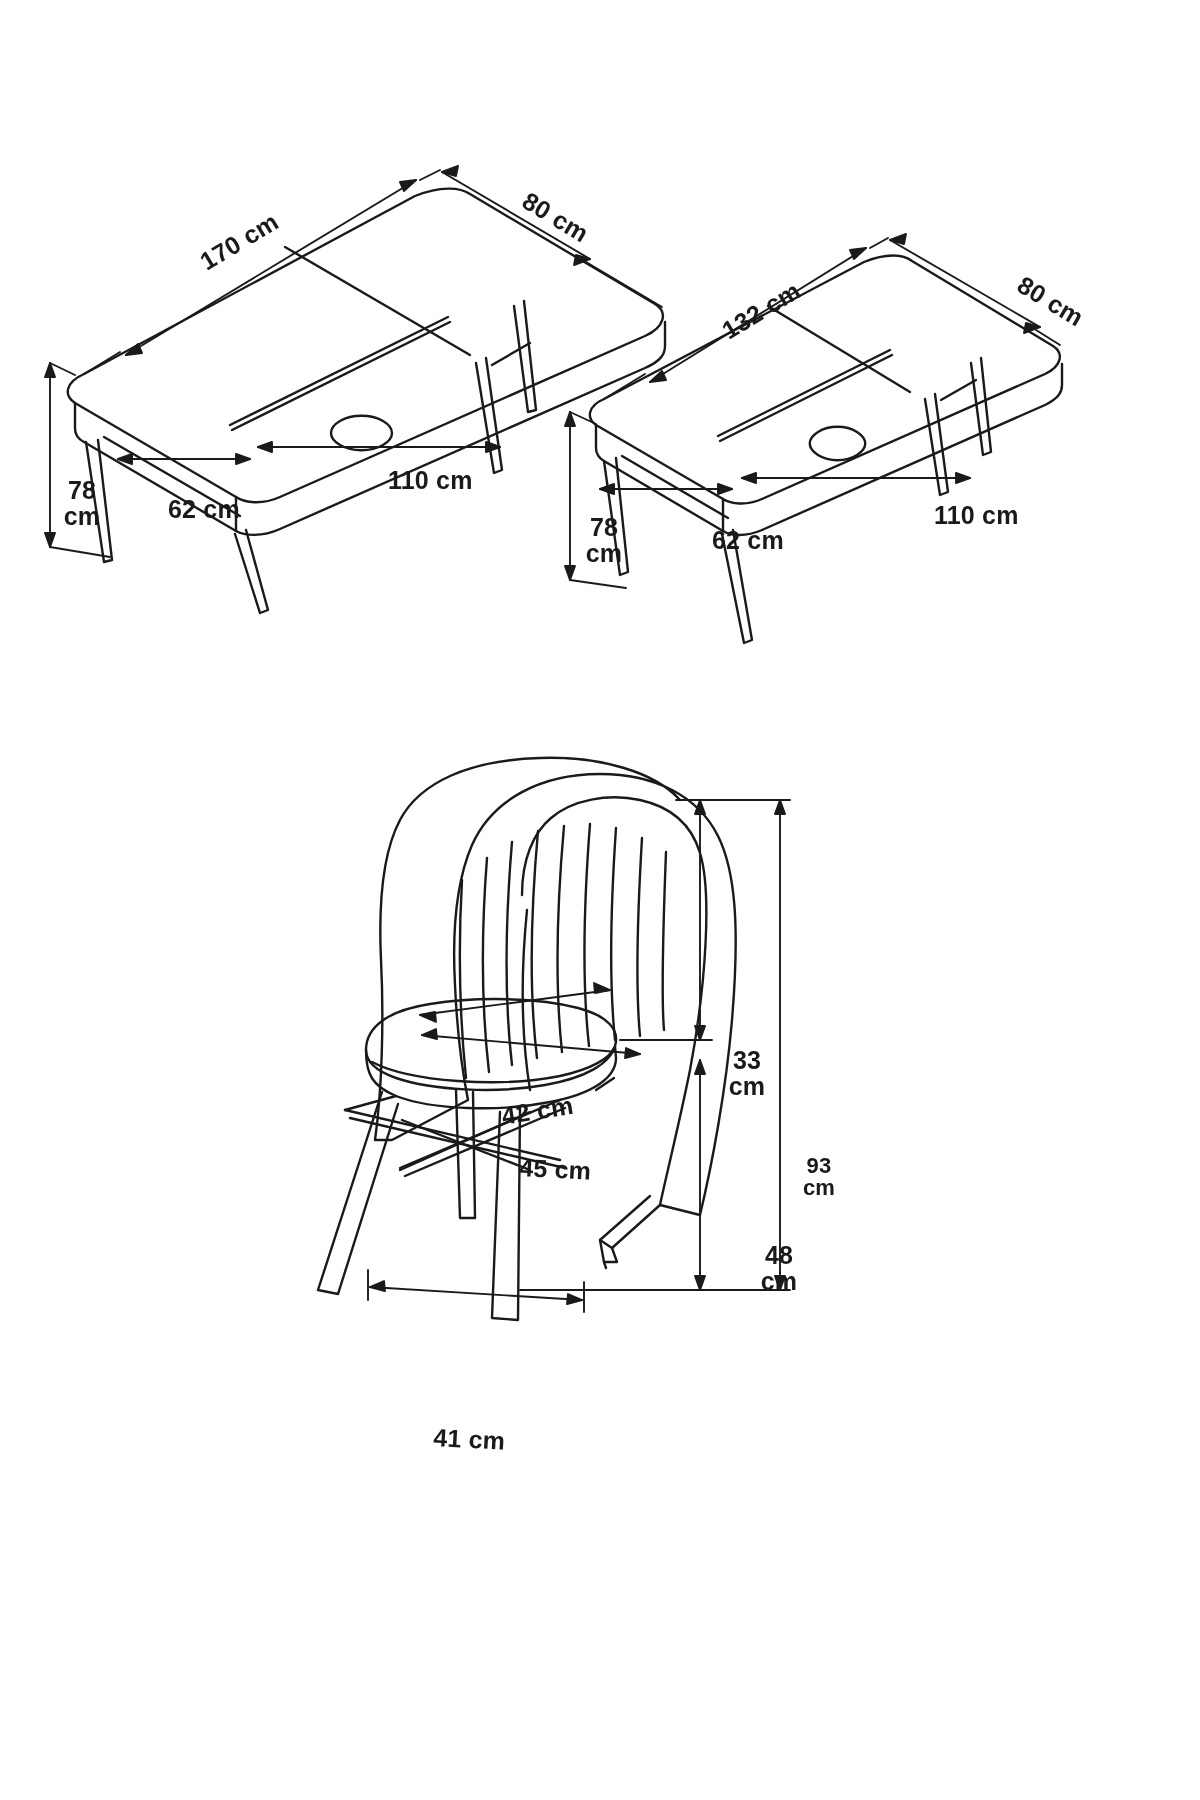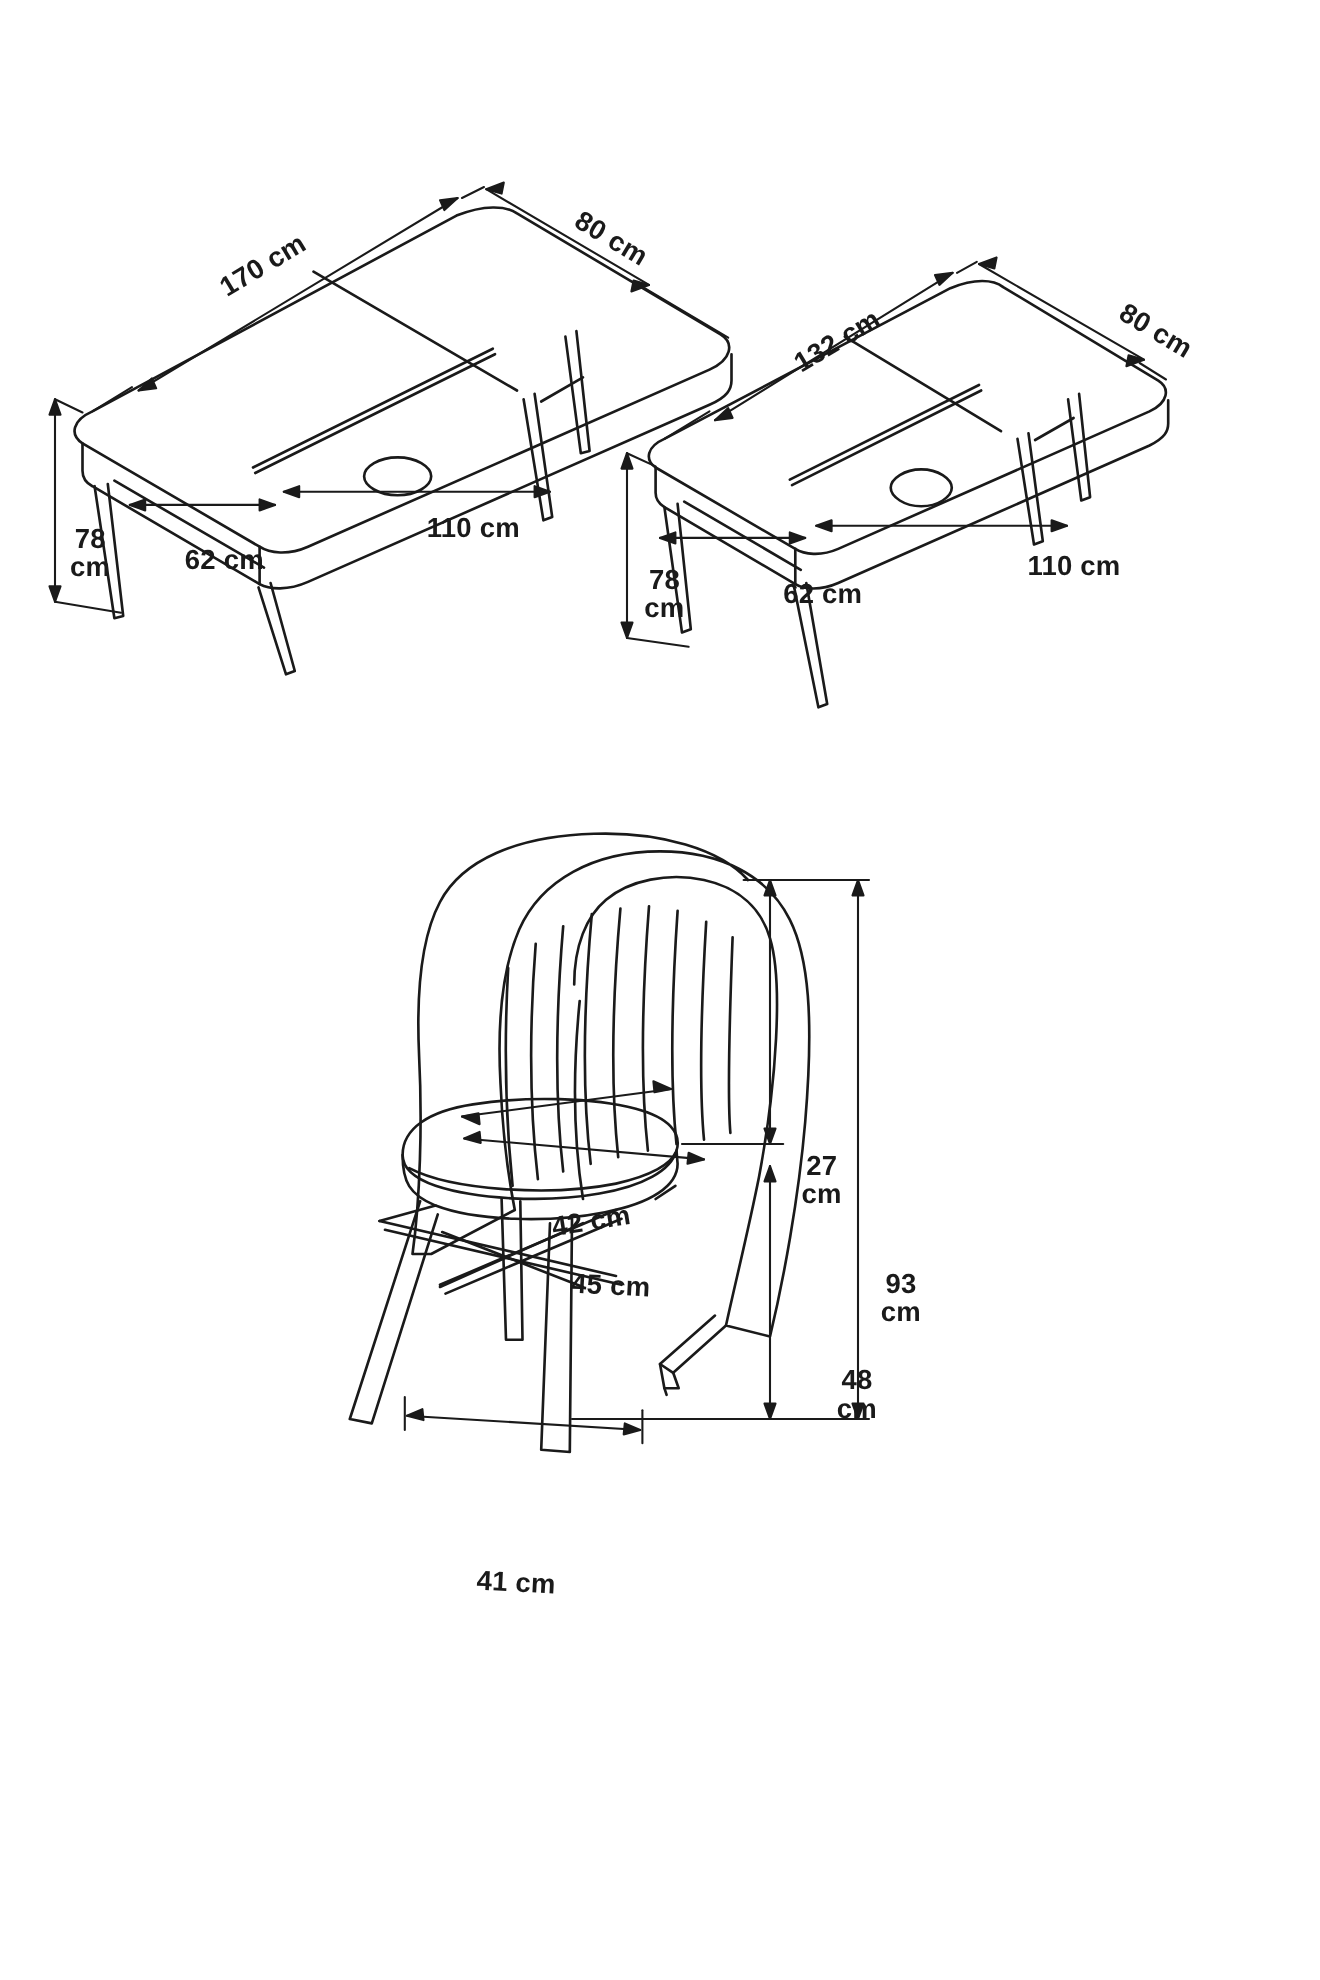--- a/index.html
+++ b/index.html
@@ -236,24 +236,24 @@
 
   <div class="dim-label" style="left:1026px; top:272px; font-size:25px; transform:rotate(31deg); transform-origin:left top;">80 cm</div>
 
   <div class="dim-label" style="left:584px; top:515px; font-size:25px; text-align:center; width:40px;">78
 cm</div>
 
   <div class="dim-label" style="left:712px; top:528px; font-size:25px;">62 cm</div>
 
   <div class="dim-label" style="left:934px; top:503px; font-size:25px;">110 cm</div>
 
-  <div class="dim-label" style="left:724px; top:1048px; font-size:25px; text-align:center; width:46px;">27
-cm</div>
-
-  <div class="dim-label" style="left:796px; top:1155px; font-size:25px; text-align:center; width:46px;">93
+  <div class="dim-label" style="left:724px; top:1048px; font-size:25px; text-align:center; width:46px;">33
+cm</div>
+
+  <div class="dim-label" style="left:796px; top:1155px; font-size:22px; text-align:center; width:46px;">93
 cm</div>
 
   <div class="dim-label" style="left:756px; top:1243px; font-size:25px; text-align:center; width:46px;">48
 cm</div>
 
   <div class="dim-label" style="left:500px; top:1104px; font-size:25px; transform:rotate(-9deg); transform-origin:left top;">42 cm</div>
 
   <div class="dim-label" style="left:520px; top:1155px; font-size:25px; transform:rotate(3deg); transform-origin:left top;">45 cm</div>
 
   <div class="dim-label" style="left:434px; top:1425px; font-size:25px; transform:rotate(3deg); transform-origin:left top;">41 cm</div>

